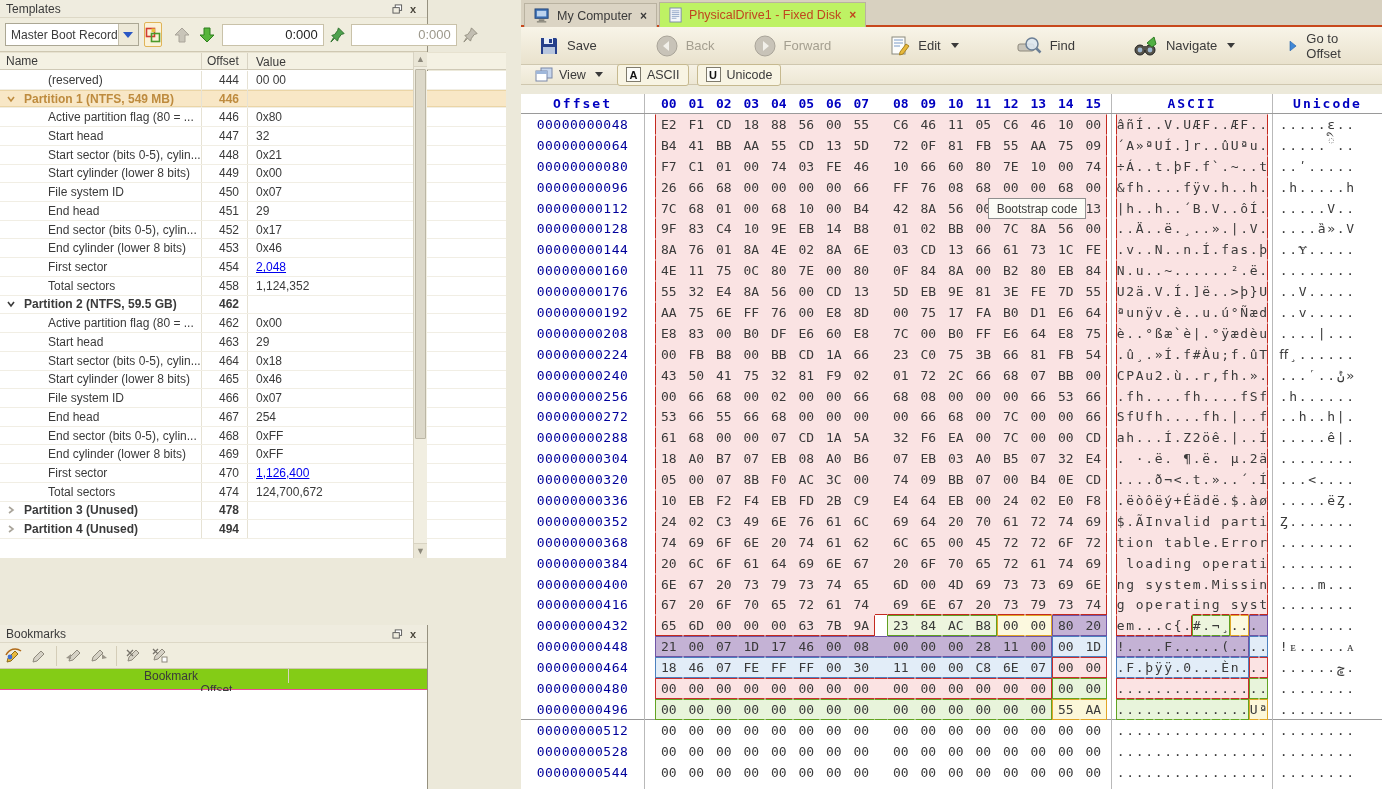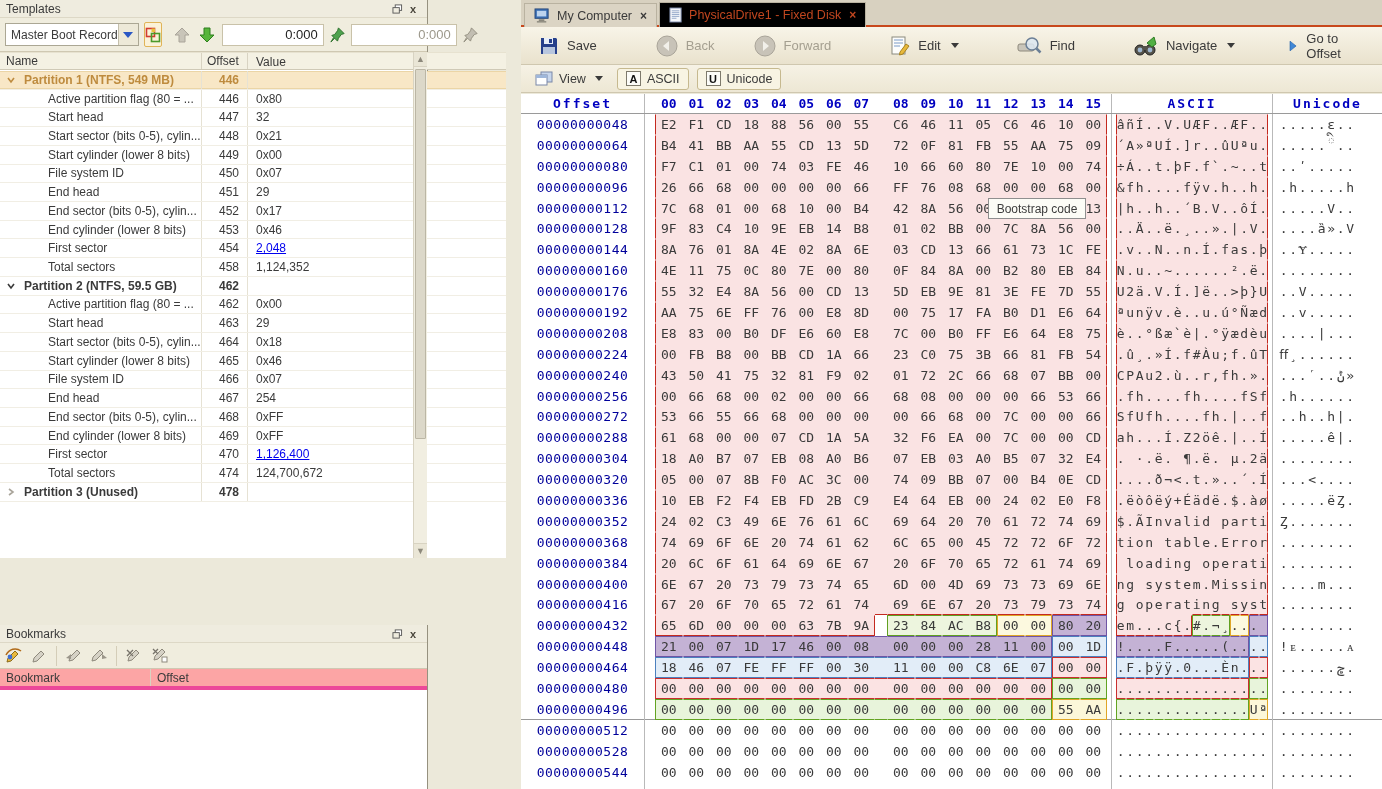--- a/index.html
+++ b/index.html
@@ -51,43 +51,43 @@
   .lnk { color:#0000EE; text-decoration:underline; }
 
   .tscroll { position:absolute; right:0; top:52px; bottom:0; width:14px; background:#F1EEE1; border-left:1px solid #D8D3C2; }
   .sarrow { position:absolute; left:0; width:13px; height:15px; display:flex; align-items:center;
     justify-content:center; color:#8D897C; font-size:9px; background:#EAE6D6; }
   .sarrow.up { top:0; border-bottom:1px solid #D8D3C2; }
   .sarrow.dn { bottom:0; border-top:1px solid #D8D3C2; }
   .sthumb { position:absolute; left:1px; top:17px; width:11px; height:370px; background:#DCD8C9; border:1px solid #BBB6A5; border-radius:1px; }
 
   .btoolbar { height:26px; background:#F0EDDE; border-bottom:1px solid #CFC8B2; display:flex; align-items:center; padding:0 4px; gap:7px; }
-  .bgridhead { height:21px; background:#fca5a5; border-bottom:4px solid #ec4899; display:flex; align-items:center; }
+  .bgridhead { height:21px; background:#84cc16; border-bottom:1px solid #ec4899; display:flex; align-items:center;flex-direction:column; }
   .bgridhead .h-bm { width:151px; padding-left:6px; border-right:1px solid #D8D3C2; height:100%; display:flex; align-items:center; }
   .bgridhead .h-of { flex:1; padding-left:6px; }
   .bbody { position:absolute; top:66px; left:0; right:0; bottom:0; background:#fff; }
 
   
   #right-panel { position:absolute; left:521px; top:0; width:861px; height:789px; }
   .tabbar { position:relative; height:27px; background:#D8D1C0; display:flex; align-items:flex-end; padding-left:3px; }
   .tabline { position:absolute; left:0; right:0; bottom:0; height:2px; background:#C8481C; }
   .tab { display:flex; align-items:center; gap:6px; height:24px; padding:0 9px; margin-right:2px;
     background:#DBD4C4; border:1px solid #B9B2A0; border-bottom:none; font-size:12.5px; position:relative; z-index:2; }
-  .tab.active { background:#000000; color:#C0461F; height:25px;text-align:right; }
+  .tab.active { background:#bef264; color:#C0461F; height:25px;text-align:right; }
   .tabx { font-weight:bold; color:#3A3A3A; font-size:12px; padding-left:2px; }
   .tab.active .tabx { color:#C0461F; }
 
   .tb1 { height:38px; background:linear-gradient(#F8F4E8,#E9E2CD); border-bottom:1px solid #CFC7AF;
     display:flex; align-items:center; padding:0 8px; gap:20px; font-size:13px; }
   .tbtn { display:flex; align-items:center; gap:7px; height:30px; padding:0 9px; border-radius:3px; }
   .tbtn.dis { color:#A49F90; }
   .tb1 .vsep { height:28px; }
   .dar { width:0; height:0; border-left:4px solid transparent; border-right:4px solid transparent; border-top:5px solid #3A3A3A; margin-left:3px; }
 
-  .tb2 { height:28px; background:linear-gradient(#F6F2E5,#EDE7D4); border-bottom:1px solid #CFC7AF;
+  .tb2 { height:20px; background:linear-gradient(#F6F2E5,#EDE7D4); border-bottom:1px solid #CFC7AF;
     display:flex; align-items:center; padding:0 8px; gap:8px; font-size:12.5px; }
   .tgl { display:flex; align-items:center; gap:6px; height:22px; padding:0 8px; border:1px solid #C6B98F;
     border-radius:3px; background:#F8F4E3; }
   .lch { width:15px; height:15px; border:1px solid #7E7A6C; background:#FCFCF8; font-weight:bold; font-size:11px;
     display:flex; align-items:center; justify-content:center; color:#111; }
   .viewbtn { display:flex; align-items:center; gap:6px; padding:0 6px; height:24px; }
 
   
   #hexarea { position:absolute; top:94px; left:0; right:0; bottom:0; background:#fff; overflow:hidden;
     font-family:"DejaVu Sans Mono", monospace; font-size:13px; }
@@ -174,20 +174,26 @@
           <path d="M10 2l6 6-3 1-3 4-1 3-3-3-4 4 3-5-2-2 3-1 3-4z" fill="#C2BEB2" stroke="#938E80"></path>
         </svg>
     </span>
   </div>
   <div class="tgridhead">
     <span class="h-name">Name</span>
     <span class="h-off">Offset</span>
     <span class="h-val">Value</span>
   </div>
   <div id="tpl-rows">
+      <div class="trow">
+        <span class="chev"></span>
+        <span class="nm ind1">(reserved)</span>
+        <span class="toff">444</span>
+        <span class="tval">00 00</span>
+      </div>
       <div class="trow sel bold">
         <span class="chev">
           <svg width="10" height="10" viewBox="0 0 10 10">
             <polyline points="2,3 5,7 8,3" fill="none" stroke="currentColor" stroke-width="1.6"></polyline>
           </svg>
         </span>
         <span class="nm">Partition 1 (NTFS, 549 MB)</span>
         <span class="toff">446</span>
         <span class="tval"></span>
       </div>
@@ -322,20 +328,30 @@
         <span class="tval">124,700,672</span>
       </div>
       <div class="trow bold">
         <span class="chev">
           <svg width="10" height="10" viewBox="0 0 10 10">
             <polyline points="3,2 7,5 3,8" fill="none" stroke="#A9A49A" stroke-width="1.6"></polyline>
           </svg>
         </span>
         <span class="nm">Partition 3 (Unused)</span>
         <span class="toff">478</span>
+        <span class="tval"></span>
+      </div>
+      <div class="trow bold">
+        <span class="chev">
+          <svg width="10" height="10" viewBox="0 0 10 10">
+            <polyline points="3,2 7,5 3,8" fill="none" stroke="#A9A49A" stroke-width="1.6"></polyline>
+          </svg>
+        </span>
+        <span class="nm">Partition 4 (Unused)</span>
+        <span class="toff">494</span>
         <span class="tval"></span>
       </div>
     </div>
   <div class="tscroll">
     <span class="sarrow up">▲</span>
     <span class="sthumb"></span>
     <span class="sarrow dn">▼</span>
   </div>
 </section>
 

